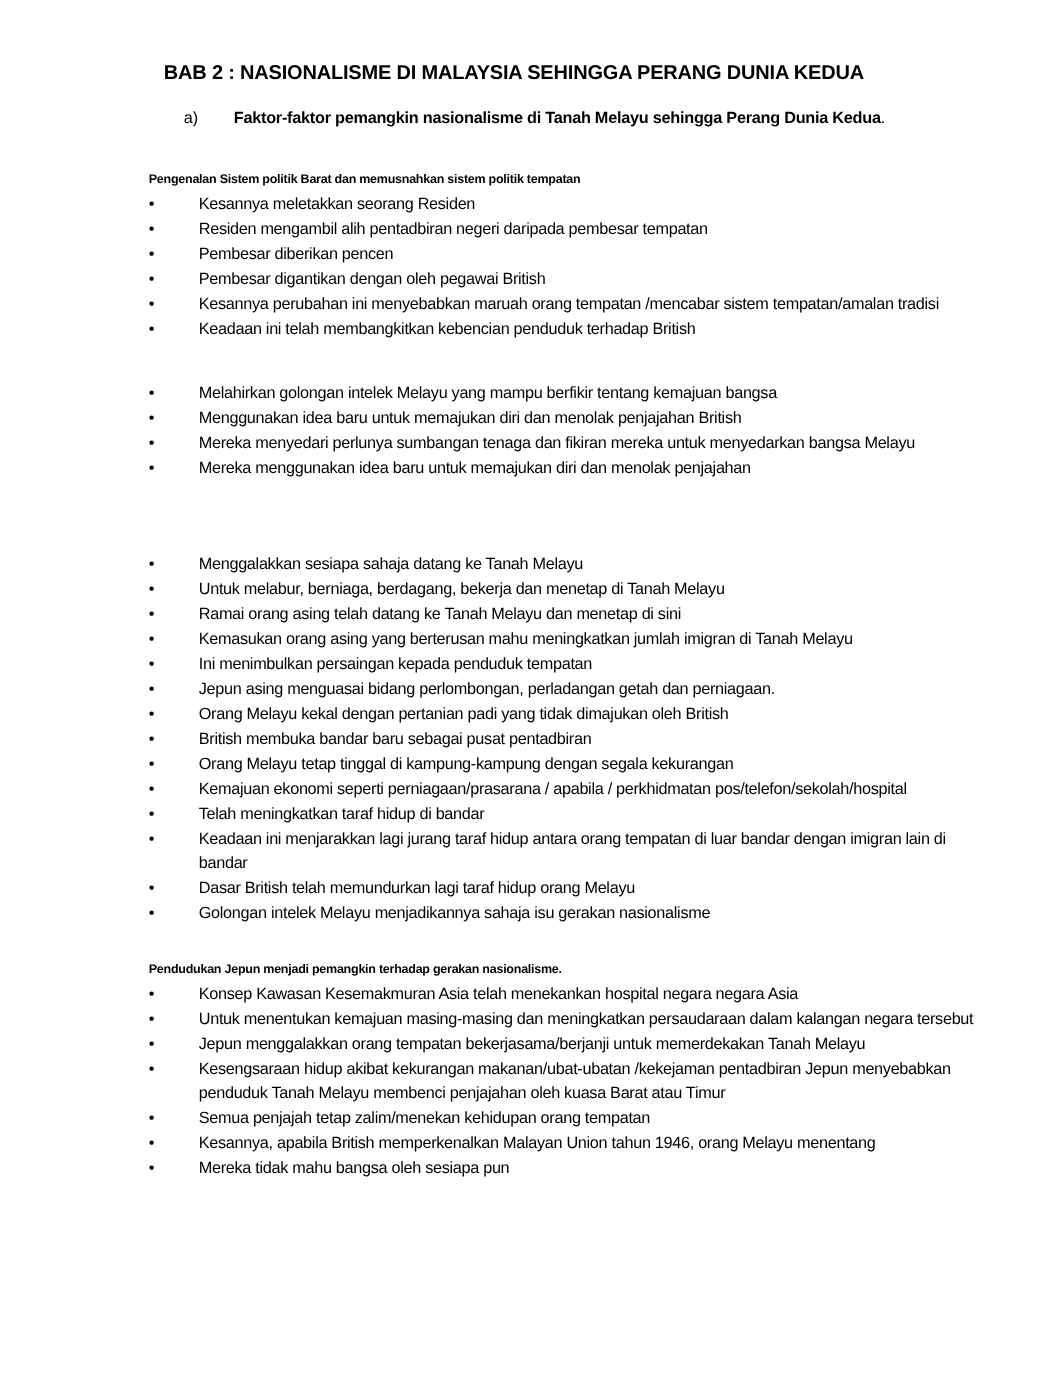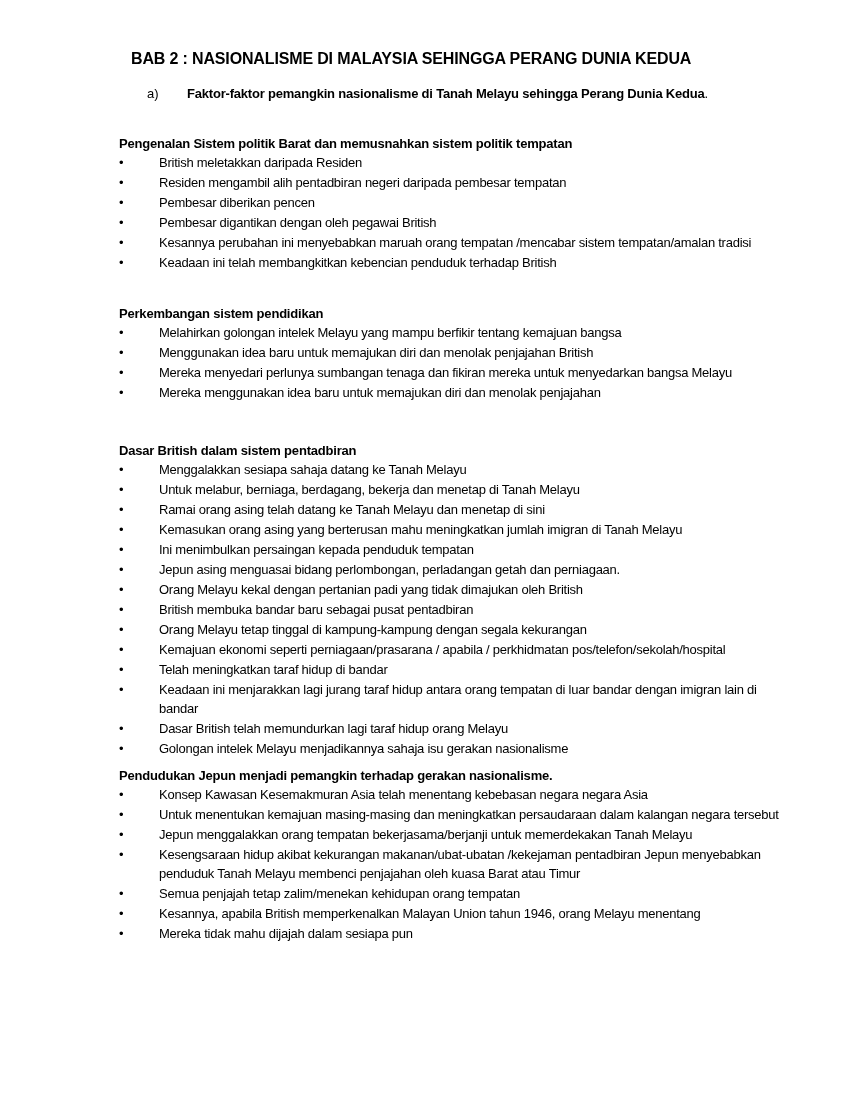--- a/index.html
+++ b/index.html
@@ -7,21 +7,21 @@
     width: 850px; height: 1100px; position: relative; overflow: hidden;
     font-family: "Liberation Sans", sans-serif;
     color: #000;
   }
   .page { position: absolute; left: 119px; top: 0; width: 660px; }
   .title { position: absolute; top: 50px; left: 12px; font-size: 16px; font-weight: bold; white-space: nowrap; letter-spacing: -0.15px; }
   .qline { position: absolute; top: 86px; left: 0; font-size: 13px; white-space: nowrap; margin-left: 28px; }
   .qline .qlabel { display: inline-block; width: 40px; }
   .qline .qtext { font-weight: bold; letter-spacing: -0.2px; }
   .section { position: absolute; left: 0; width: 660px; }
-  .section h2 { margin: 0; font-size: 13px; font-weight: bold; line-height: 18px; height: 19px; letter-spacing: -0.2px; white-space: nowrap; }
+  .section h2 { margin: 0; font-size: 10px; font-weight: bold; line-height: 18px; height: 19px; letter-spacing: -0.2px; white-space: nowrap; }
   .section ul { list-style: none; margin: 0; padding: 0; }
   .section li { position: relative; padding-left: 40px; font-size: 13px; line-height: 18.5px; margin-bottom: 1.5px; letter-spacing: -0.25px; }
   .section li .bullet { position: absolute; left: 0; top: 0; font-size: 13px; }
   .section li .txt { display: block; }
   .s1 { top: 135px; }
   .s2 { top: 305px; }
   .s3 { top: 442px; }
   .s4 { top: 767px; }
 </style>
 </head>
@@ -32,21 +32,21 @@
 
   <div class="qline">
     <span class="qlabel">a)</span><span class="qtext">Faktor-faktor  pemangkin  nasionalisme di Tanah  Melayu  sehingga Perang Dunia Kedua</span><span>.</span>
   </div>
 
   <div class="section s1">
     <h2>Pengenalan Sistem politik Barat dan memusnahkan sistem politik tempatan</h2>
     <ul>
         <li>
           <span class="bullet">•</span>
-          <span class="txt">British meletakkan daripada Residen</span>
+          <span class="txt">Kesannya meletakkan seorang Residen</span>
         </li>
         <li>
           <span class="bullet">•</span>
           <span class="txt">Residen mengambil alih pentadbiran negeri daripada pembesar tempatan</span>
         </li>
         <li>
           <span class="bullet">•</span>
           <span class="txt">Pembesar diberikan pencen</span>
         </li>
         <li>
@@ -58,21 +58,20 @@
           <span class="txt">Kesannya perubahan ini menyebabkan maruah orang tempatan /mencabar sistem tempatan/amalan tradisi</span>
         </li>
         <li>
           <span class="bullet">•</span>
           <span class="txt">Keadaan ini telah membangkitkan kebencian penduduk terhadap British</span>
         </li>
       </ul>
   </div>
 
   <div class="section s2">
-    <h2>Perkembangan sistem pendidikan</h2>
     <ul>
         <li>
           <span class="bullet">•</span>
           <span class="txt">Melahirkan   golongan intelek   Melayu    yang   mampu   berfikir   tentang kemajuan bangsa</span>
         </li>
         <li>
           <span class="bullet">•</span>
           <span class="txt">Menggunakan idea baru untuk memajukan diri dan  menolak penjajahan British</span>
         </li>
         <li>
@@ -80,21 +79,20 @@
           <span class="txt">Mereka menyedari perlunya sumbangan tenaga dan fikiran mereka untuk menyedarkan bangsa Melayu</span>
         </li>
         <li>
           <span class="bullet">•</span>
           <span class="txt">Mereka   menggunakan   idea   baru   untuk   memajukan   diri   dan   menolak penjajahan</span>
         </li>
       </ul>
   </div>
 
   <div class="section s3">
-    <h2>Dasar British dalam sistem pentadbiran</h2>
     <ul>
         <li>
           <span class="bullet">•</span>
           <span class="txt">Menggalakkan sesiapa sahaja datang ke Tanah Melayu</span>
         </li>
         <li>
           <span class="bullet">•</span>
           <span class="txt">Untuk melabur, berniaga, berdagang, bekerja dan menetap di Tanah Melayu</span>
         </li>
         <li>
@@ -146,21 +144,21 @@
           <span class="txt">Golongan intelek Melayu menjadikannya sahaja isu gerakan nasionalisme</span>
         </li>
       </ul>
   </div>
 
   <div class="section s4">
     <h2>Pendudukan Jepun menjadi pemangkin terhadap gerakan  nasionalisme.</h2>
     <ul>
         <li>
           <span class="bullet">•</span>
-          <span class="txt">Konsep Kawasan Kesemakmuran Asia telah menentang kebebasan negara negara Asia</span>
+          <span class="txt">Konsep Kawasan Kesemakmuran Asia telah menekankan hospital negara negara Asia</span>
         </li>
         <li>
           <span class="bullet">•</span>
           <span class="txt">Untuk menentukan kemajuan masing-masing dan meningkatkan persaudaraan dalam kalangan negara tersebut</span>
         </li>
         <li>
           <span class="bullet">•</span>
           <span class="txt">Jepun menggalakkan  orang tempatan bekerjasama/berjanji untuk memerdekakan Tanah Melayu</span>
         </li>
         <li>
@@ -170,17 +168,17 @@
         <li>
           <span class="bullet">•</span>
           <span class="txt">Semua penjajah tetap zalim/menekan kehidupan orang tempatan</span>
         </li>
         <li>
           <span class="bullet">•</span>
           <span class="txt">Kesannya, apabila British memperkenalkan Malayan Union tahun  1946, orang Melayu menentang</span>
         </li>
         <li>
           <span class="bullet">•</span>
-          <span class="txt">Mereka tidak mahu dijajah dalam sesiapa pun</span>
+          <span class="txt">Mereka tidak mahu bangsa oleh sesiapa pun</span>
         </li>
       </ul>
   </div>
 </div>
 
 </body></html>

